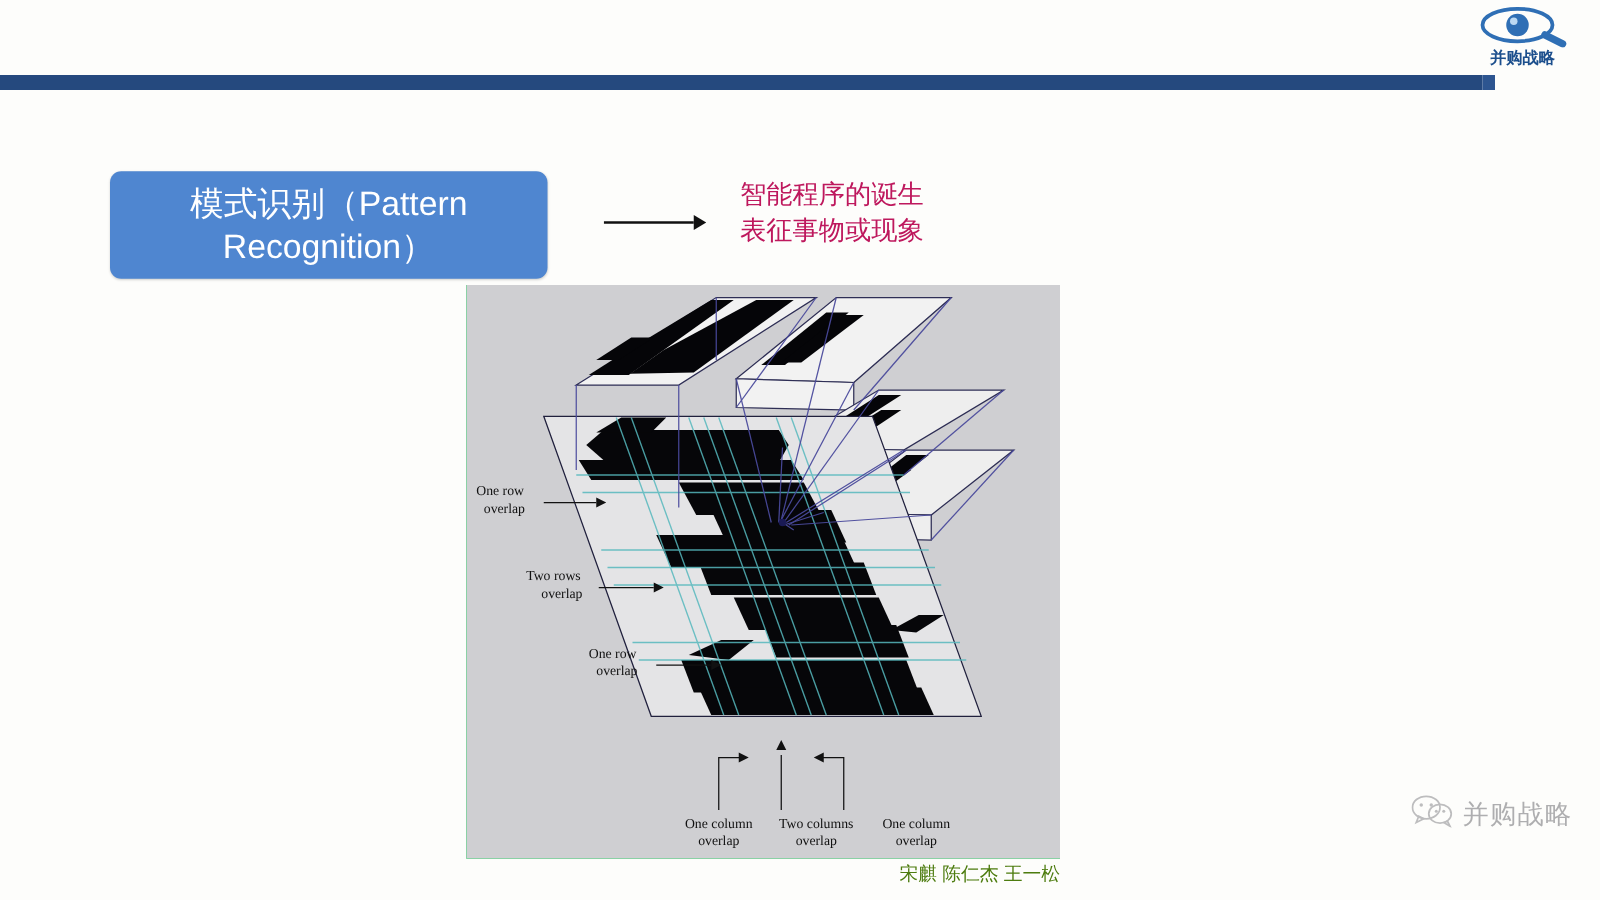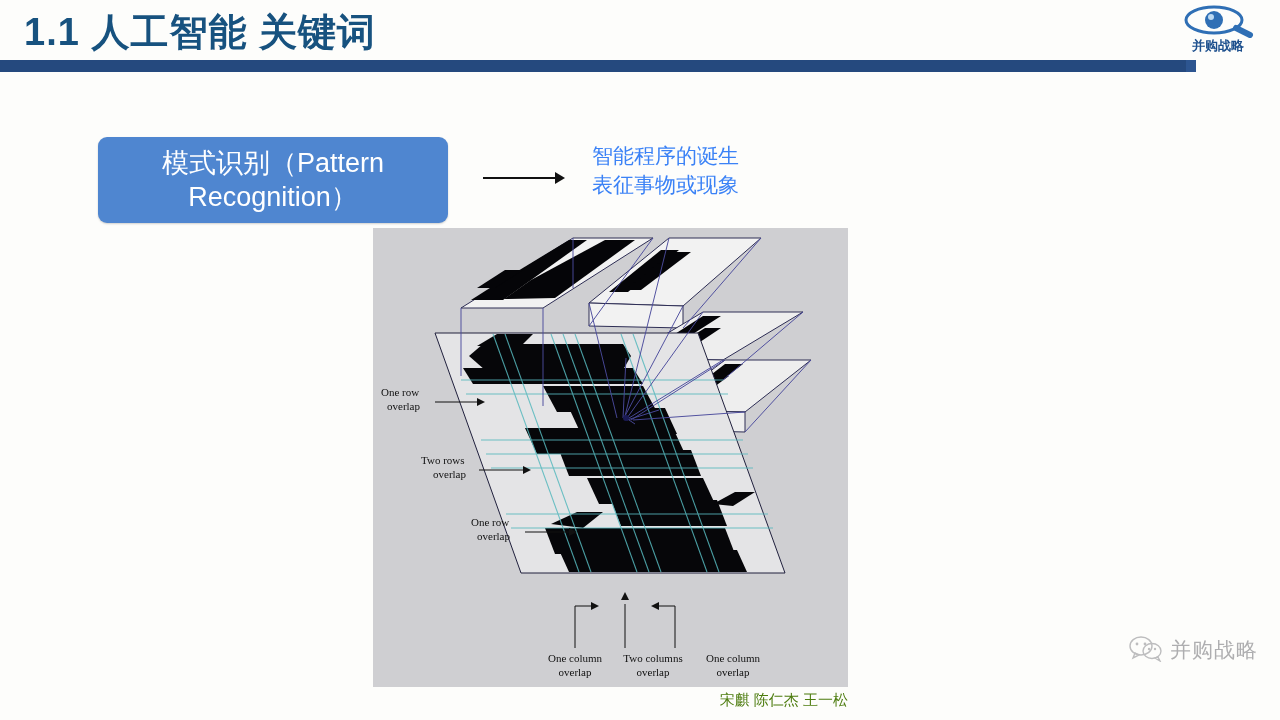--- a/index.html
+++ b/index.html
@@ -73,21 +73,20 @@
     width: 350px;
     height: 86px;
     background: #4f86d0;
     border-radius: 9px;
     color: #ffffff;
     display: flex;
     align-items: center;
     justify-content: center;
     text-align: center;
     box-shadow: 0 1px 2px rgba(0,0,0,0.18);
-    margin-left: 10px;
   }
   #keyword-box .kw-text {
     font-size: 27px;
     line-height: 34px;
     padding: 0 10px;
     font-weight: normal;
   }
 
   
   #flow-arrow {
@@ -97,21 +96,21 @@
     width: 82px;
     height: 20px;
   }
 
   
   #description {
     position: absolute;
     left: 592px;
     top: 141px;
     width: 600px;
-    color: #3b82f6;
+    color: #be185d;
   }
   #description .desc-line {
     font-size: 21px;
     line-height: 29px;
     white-space: nowrap;
   }
 
   
   #figure-panel {
     position: absolute;
@@ -150,21 +149,20 @@
     font-size: 21px;
     color: #6f6f73;
     letter-spacing: 1px;
   }
 </style>
 </head>
 <body>
 
 <div id="slide">
 
-  <div id="slide-title">1.1 人工智能 关键词</div>
   <div id="title-rule"></div>
   <div id="title-rule-cap"></div>
 
   <div id="brand-logo">
     <div class="eye-wrap">
       <svg width="76" height="34" viewBox="0 0 76 34">
         <ellipse cx="34" cy="16" rx="28" ry="13" fill="none" stroke="#2f6fb5" stroke-width="3"></ellipse>
         <circle cx="34" cy="16" r="9" fill="#2f6fb5"></circle>
         <circle cx="31" cy="13" r="3" fill="#bcd9f2"></circle>
         <path d="M56 24 L70 31" stroke="#2f6fb5" stroke-width="6" stroke-linecap="round"></path>

